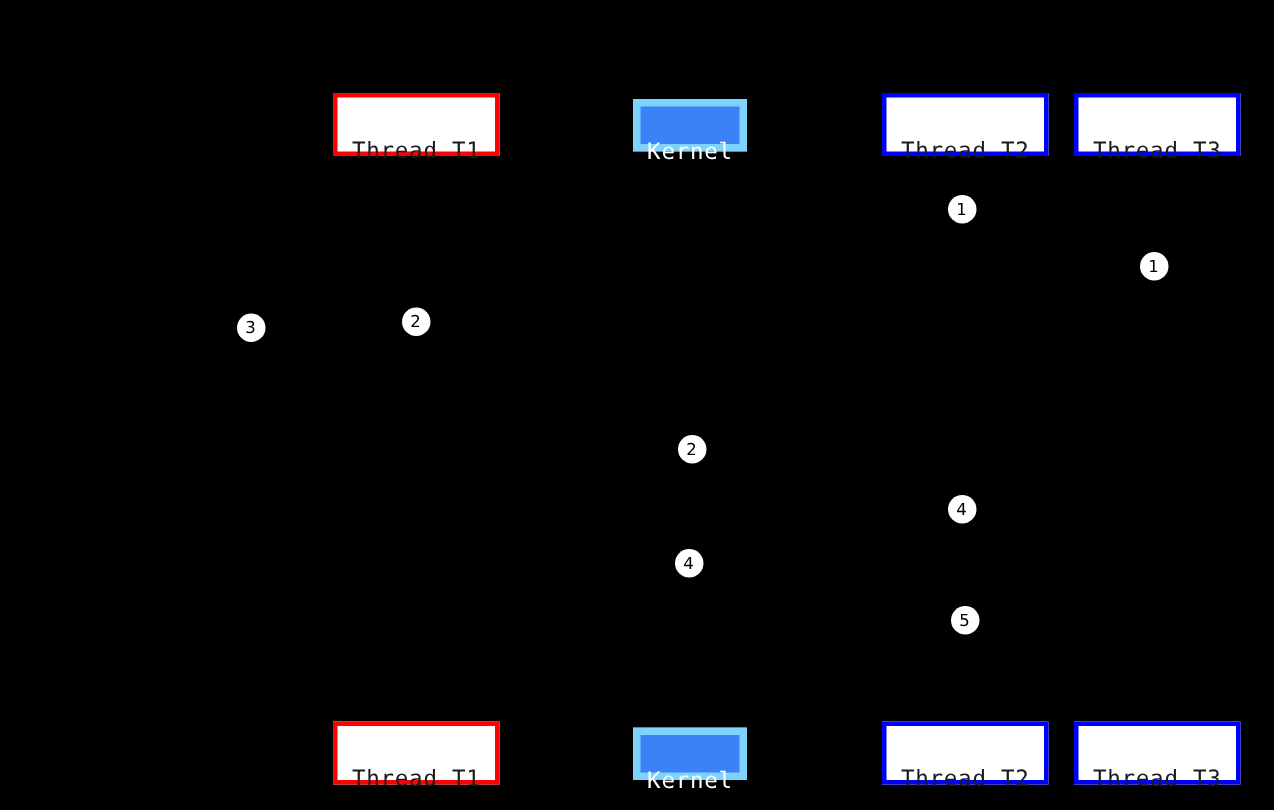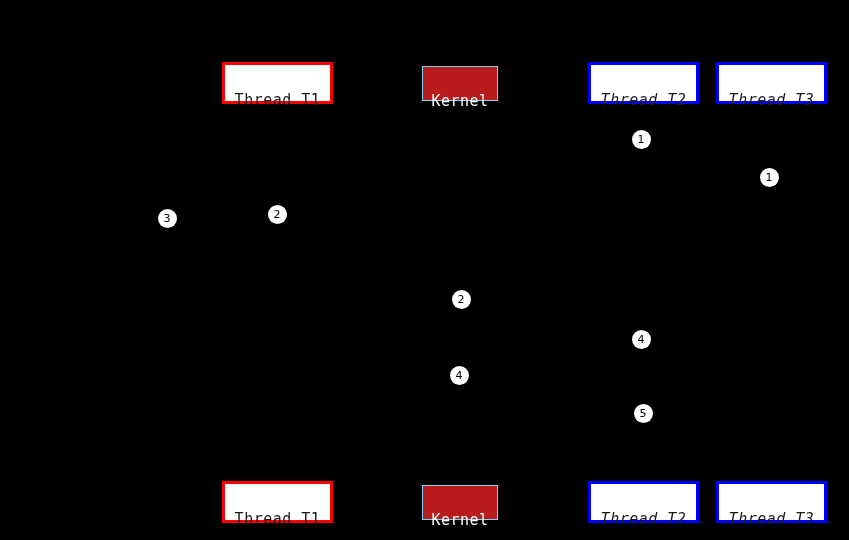--- a/index.html
+++ b/index.html
@@ -37,26 +37,25 @@
   .p-red {
     background: #ffffff;
     border: 3px solid #ff0000;
     color: #1a1a1a;
   }
   
   .p-blue {
     background: #ffffff;
     border: 3px solid #0000ff;
     color: #1a1a1a;
-    font-style: italic;
   }
   
   .p-fill-blue {
-    background: #b91c1c;
-    border: 1px solid #7dd3fc;
+    background: #3b82f6;
+    border: 5px solid #7dd3fc;
     color: #ffffff;
   }
 
   
   .lifeline {
     position: absolute;
     width: 1px;
     background: #000000;
   }
   

